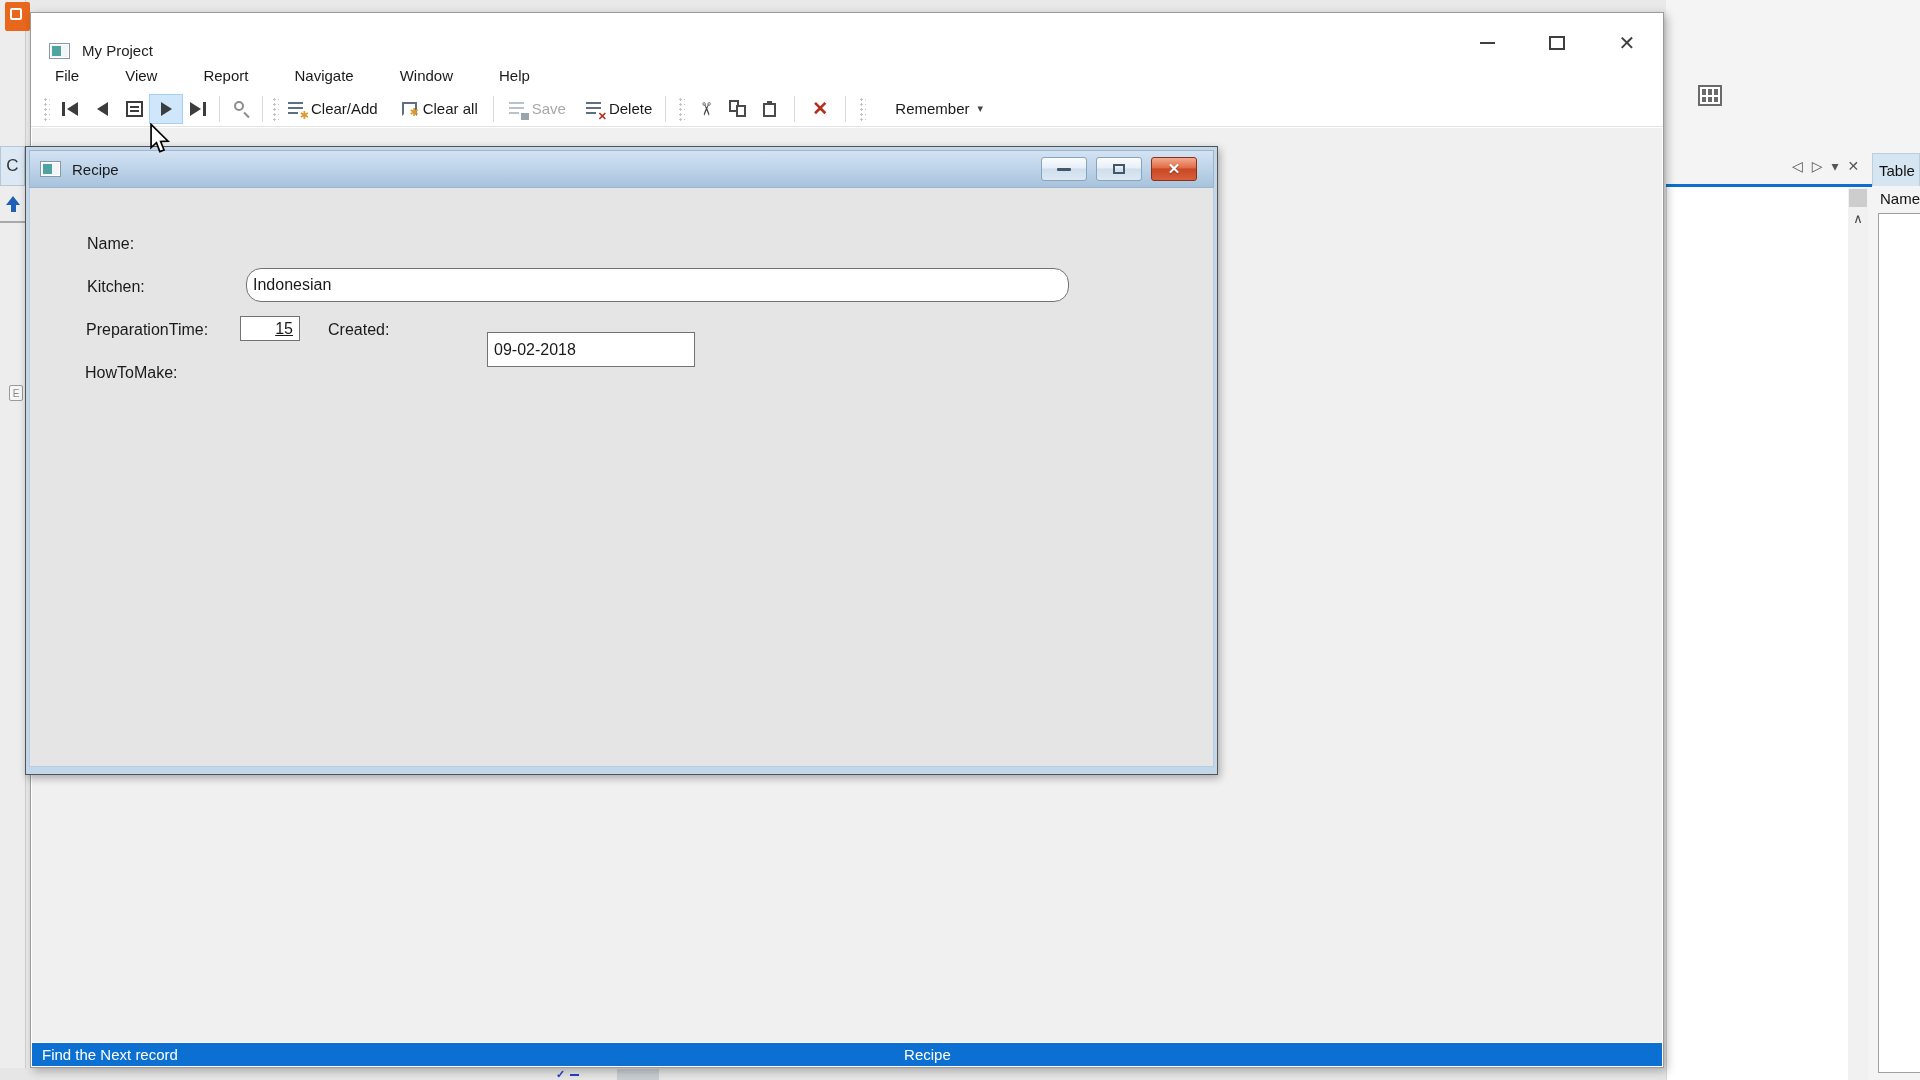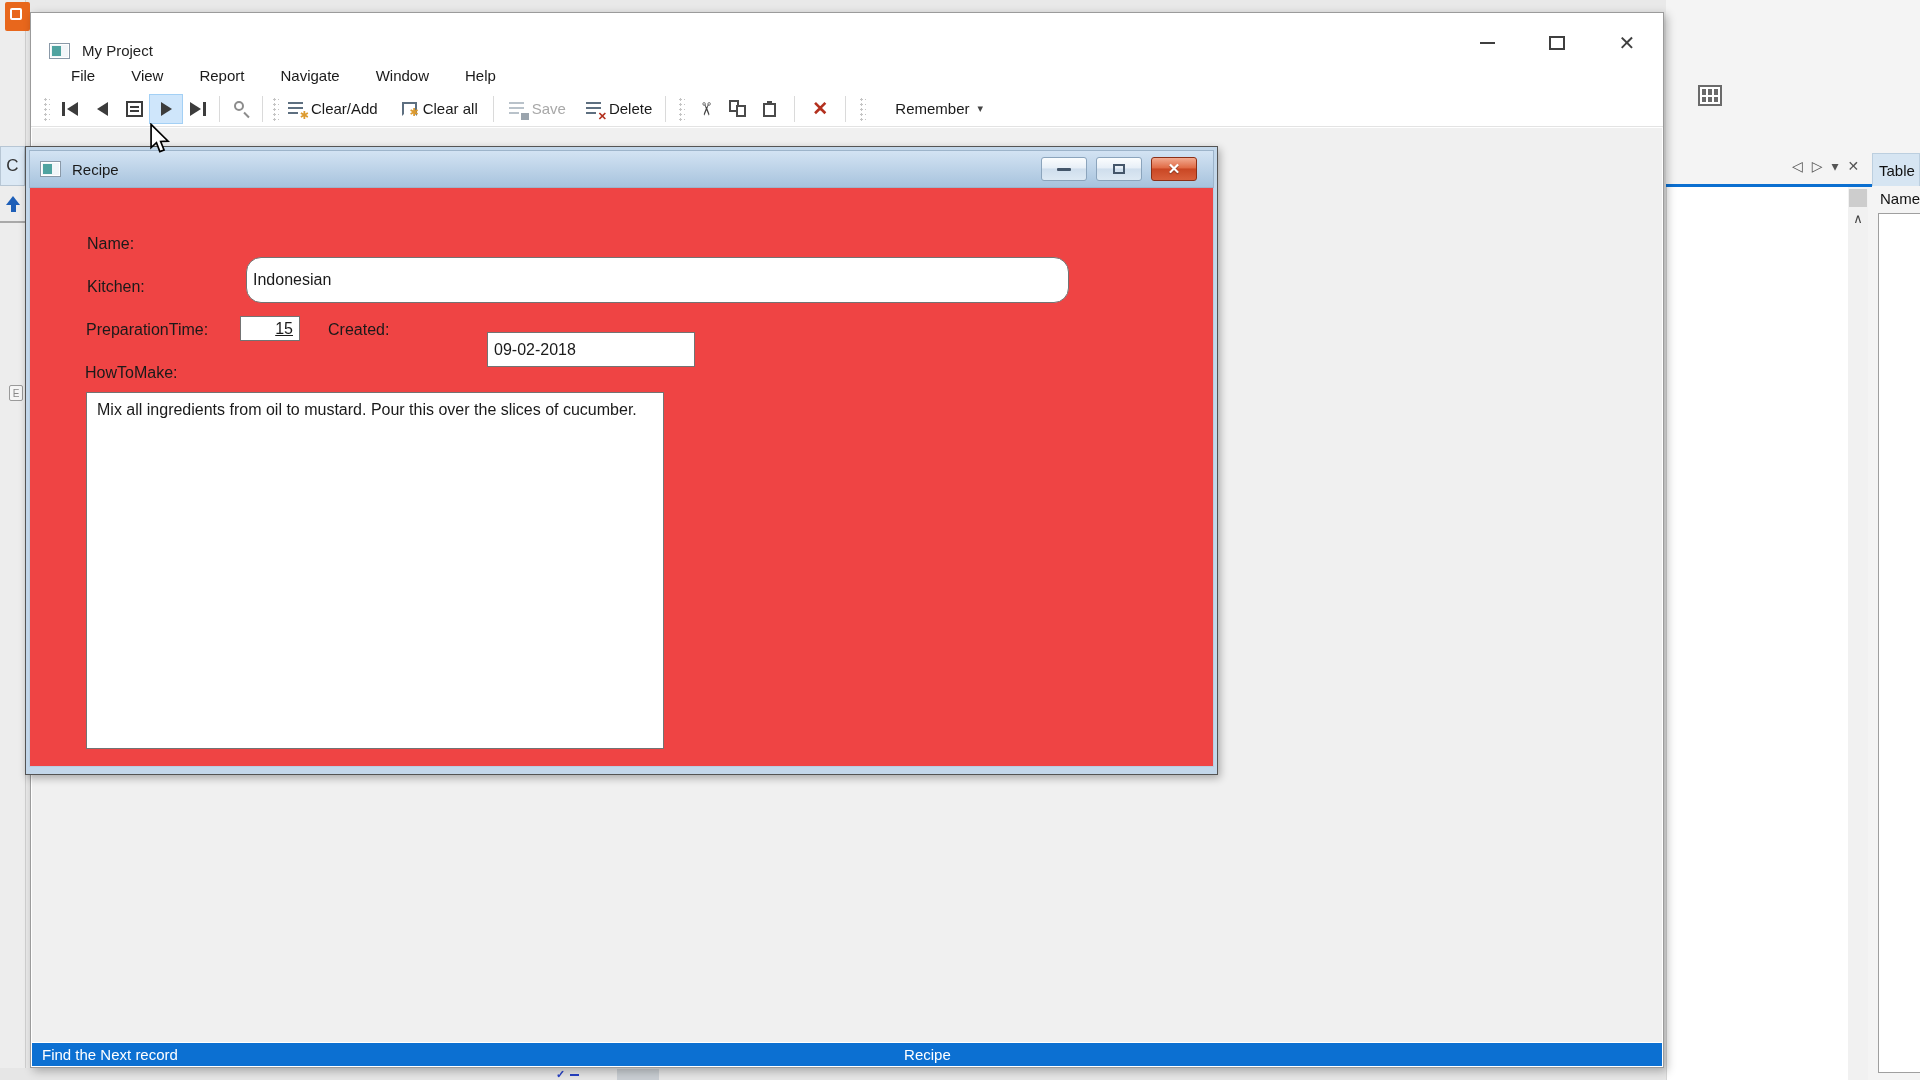--- a/index.html
+++ b/index.html
@@ -43,21 +43,21 @@
   .win-ic { width:21px; height:16px; border:1px solid #8a99a8; background:#f2f6f9; box-shadow:inset 0 0 0 1px #fff; display:flex; padding:2px; }
   .win-ic .t { width:9px; height:100%; background:#4fa3a0; }
   #titlebar .win-ic { margin-left:18px; }
   #title-text { margin-left:12px; font-size:15px; color:#222; }
   #caption-btns { margin-left:auto; margin-right:14px; display:flex; gap:26px; }
   .cap-btn { width:44px; height:32px; display:flex; align-items:center; justify-content:center; }
   .glyph-min { width:15px; height:2px; background:#3f3f3f; }
   .glyph-max { width:16px; height:14px; border:2px solid #3f3f3f; }
   .glyph-close { font-size:20px; color:#3f3f3f; line-height:1; }
 
-  #menubar { height:32px; display:flex; align-items:center; padding-left:40px; gap:36px; font-size:15px; color:#1a1a1a; }
+  #menubar { height:32px; display:flex; align-items:center; padding-left:24px; gap:46px; font-size:15px; color:#1a1a1a; }
   #menubar span { cursor:default; }
 
   #toolbar { height:36px; display:flex; align-items:center; padding-left:8px; border-bottom:1px solid #e3e3e3; }
   .tgrip { width:7px; height:24px; margin:0 4px; background-image:radial-gradient(circle,#c4c4c4 1.2px,transparent 1.4px); background-size:5px 5px; }
   .tsep { width:1px; height:26px; background:#dadada; margin:0 5px; }
   .tbtn { height:28px; min-width:32px; display:flex; align-items:center; justify-content:center; gap:6px; padding:0 5px; font-size:15px; color:#1a1a1a; }
   .tbtn.hl { background:#cfe6fb; outline:1px solid #a3d0f5; }
   .tbtn.disabled { color:#a8a8a8; }
   .tri-l { width:0; height:0; border-top:7px solid transparent; border-bottom:7px solid transparent; border-right:11px solid #3c3c3c; }
   .tri-r { width:0; height:0; border-top:7px solid transparent; border-bottom:7px solid transparent; border-left:11px solid #3c3c3c; }
@@ -93,21 +93,21 @@
   #recipe-win { left:25px; top:146px; width:1193px; height:629px; border:1px solid #545454; background:#c3d7ea; padding:3px; box-shadow:2px 3px 8px rgba(0,0,0,0.3); }
   #recipe-titlebar { height:38px; background:linear-gradient(#d3e3f3,#a7c3dd); border:1px solid #9db4ca; display:flex; align-items:center; }
   #recipe-titlebar .win-ic { margin-left:10px; }
   #recipe-title-text { margin-left:11px; font-size:15px; color:#1a1a1a; }
   #recipe-caption { margin-left:auto; margin-right:16px; display:flex; gap:9px; }
   .rc-btn { width:46px; height:24px; border-radius:3px; display:flex; align-items:center; justify-content:center; }
   .rc-plain { background:linear-gradient(#fbfdfe 0%,#e7eff7 45%,#cfdeed 50%,#dde9f3 100%); border:1px solid #8ba4bc; }
   .rc-close { background:linear-gradient(#f2ab91 0%,#e06a45 45%,#c94724 50%,#d95f3b 100%); border:1px solid #8c2f16; color:#fff; font-weight:bold; font-size:15px; text-shadow:0 1px 1px rgba(0,0,0,0.4); }
   .rg-min { width:14px; height:3px; background:#44566a; border-radius:1px; }
   .rg-restore { width:12px; height:10px; border:2px solid #44566a; }
-  #recipe-body { position:relative; background:#ef4444; height:579px; border:1px solid #b9cde0; border-top:none; }
+  #recipe-body { position:relative; background:#e5e5e5; height:579px; border:1px solid #b9cde0; border-top:none; }
 
   .field-label { position:absolute; font-size:16px; color:#1a1a1a; white-space:nowrap; }
   .tbox { position:absolute; background:#fff; border:1px solid #737373; font-size:16px; color:#1a1a1a; display:flex; align-items:center; padding:0 6px; }
   #name-input { border:2px solid #1f1f1f; padding:0 4px; }
   #name-input .sel { background:#0078d7; color:#fff; padding:1px 1px; }
   #prep-input { justify-content:flex-end; }
   #howto-box { position:absolute; background:#fff; border:1px solid #737373; font-size:16px; color:#1a1a1a; line-height:1.35; padding:6px 10px; }
 
   
   #cursor { left:147px; top:123px; width:26px; height:32px; pointer-events:none; }
@@ -303,30 +303,29 @@
         </div>
       <div class="rc-btn rc-close">
           <span>✕</span>
         </div>
     </div>
   </div>
   <div id="recipe-body">
     <span class="field-label" style="left:57px; top:47px;">Name:</span>
 
     <span class="field-label" style="left:57px; top:90px;">Kitchen:</span>
-    <div class="tbox" style="left:216px; top:69px; width:823px; height:46px;border-radius:15px;">Indonesian</div>
+    <div class="tbox" style="left:216px; top:80px; width:823px; height:34px;border-radius:15px;">Indonesian</div>
 
     <span class="field-label" style="left:56px; top:133px;">PreparationTime:</span>
     <div class="tbox" id="prep-input" style="left:210px; top:128px; width:60px; height:25px;text-decoration:underline;">15</div>
 
     <span class="field-label" style="left:298px; top:133px;">Created:</span>
     <div class="tbox" style="left:457px; top:144px; width:208px; height:35px;">09-02-2018</div>
 
     <span class="field-label" style="left:55px; top:176px;">HowToMake:</span>
-    <div id="howto-box" style="left:56px; top:204px; width:578px; height:357px;">Mix all ingredients from oil to mustard. Pour this over the slices of cucumber.</div>
   </div>
 </div>
 
 <div class="abs" id="cursor">
   <svg width="26" height="32" viewBox="0 0 13 19">
     <path d="M1.2 0.8 L1.2 14.6 L4.4 11.7 L6.4 17.0 L8.9 16.0 L6.9 11.0 L11.3 10.8 Z" fill="#ffffff" stroke="#000000" stroke-width="1"></path>
   </svg>
 </div>
 
 </body></html>

